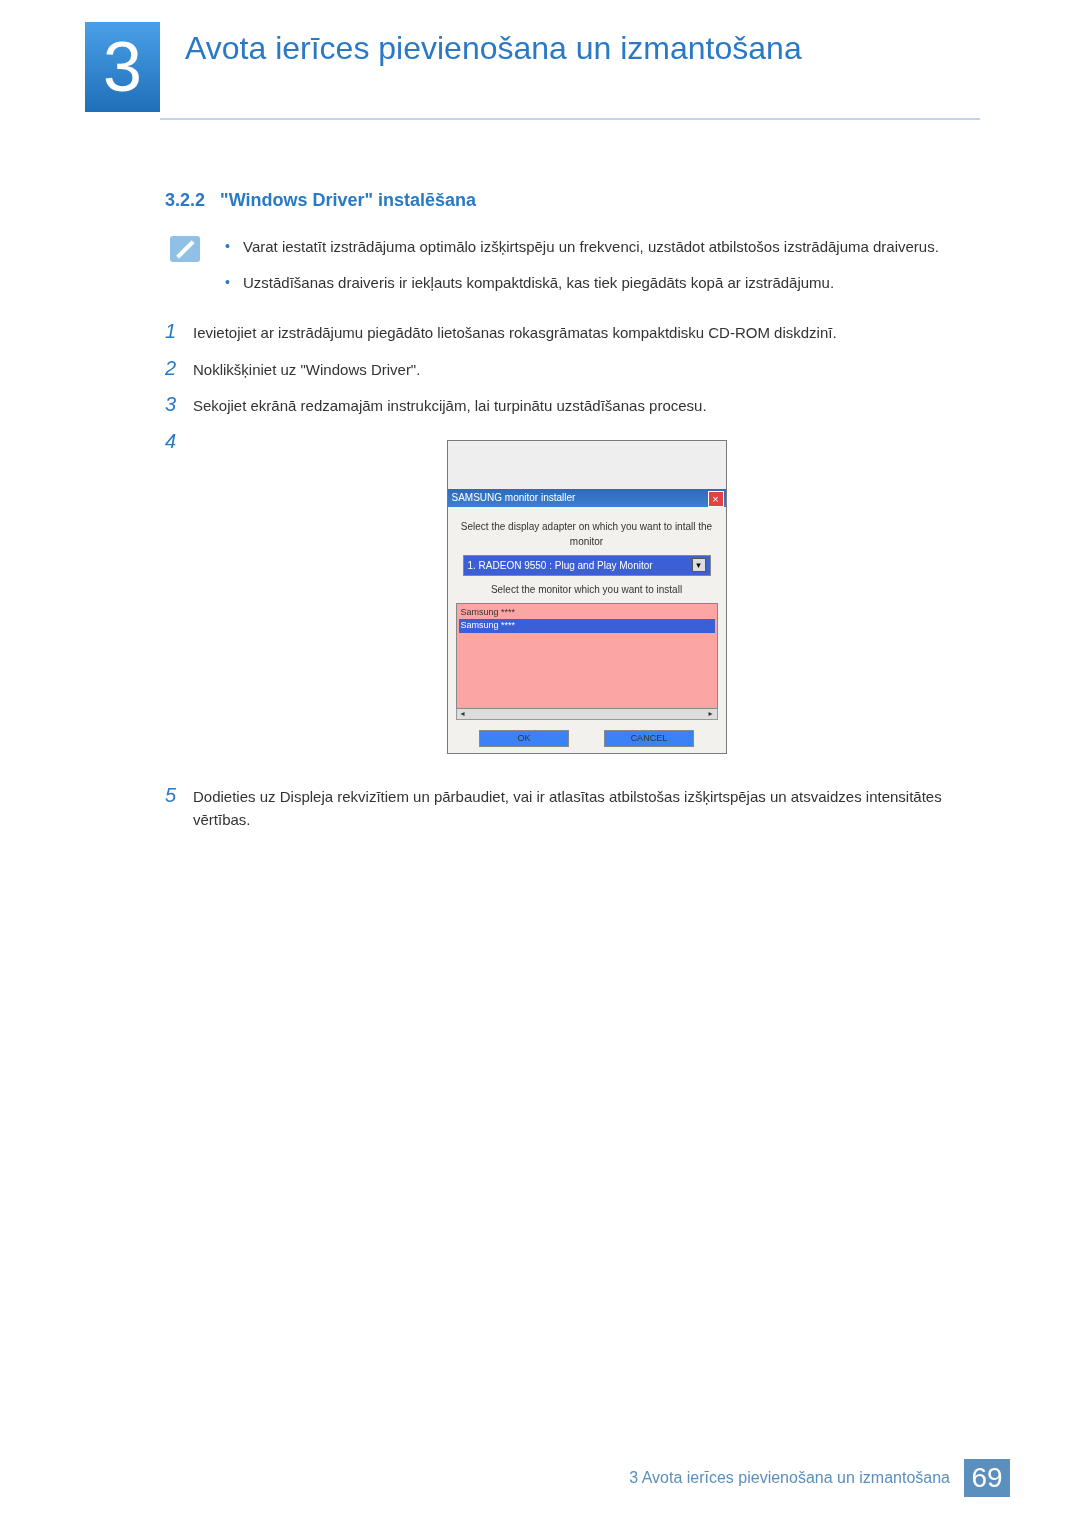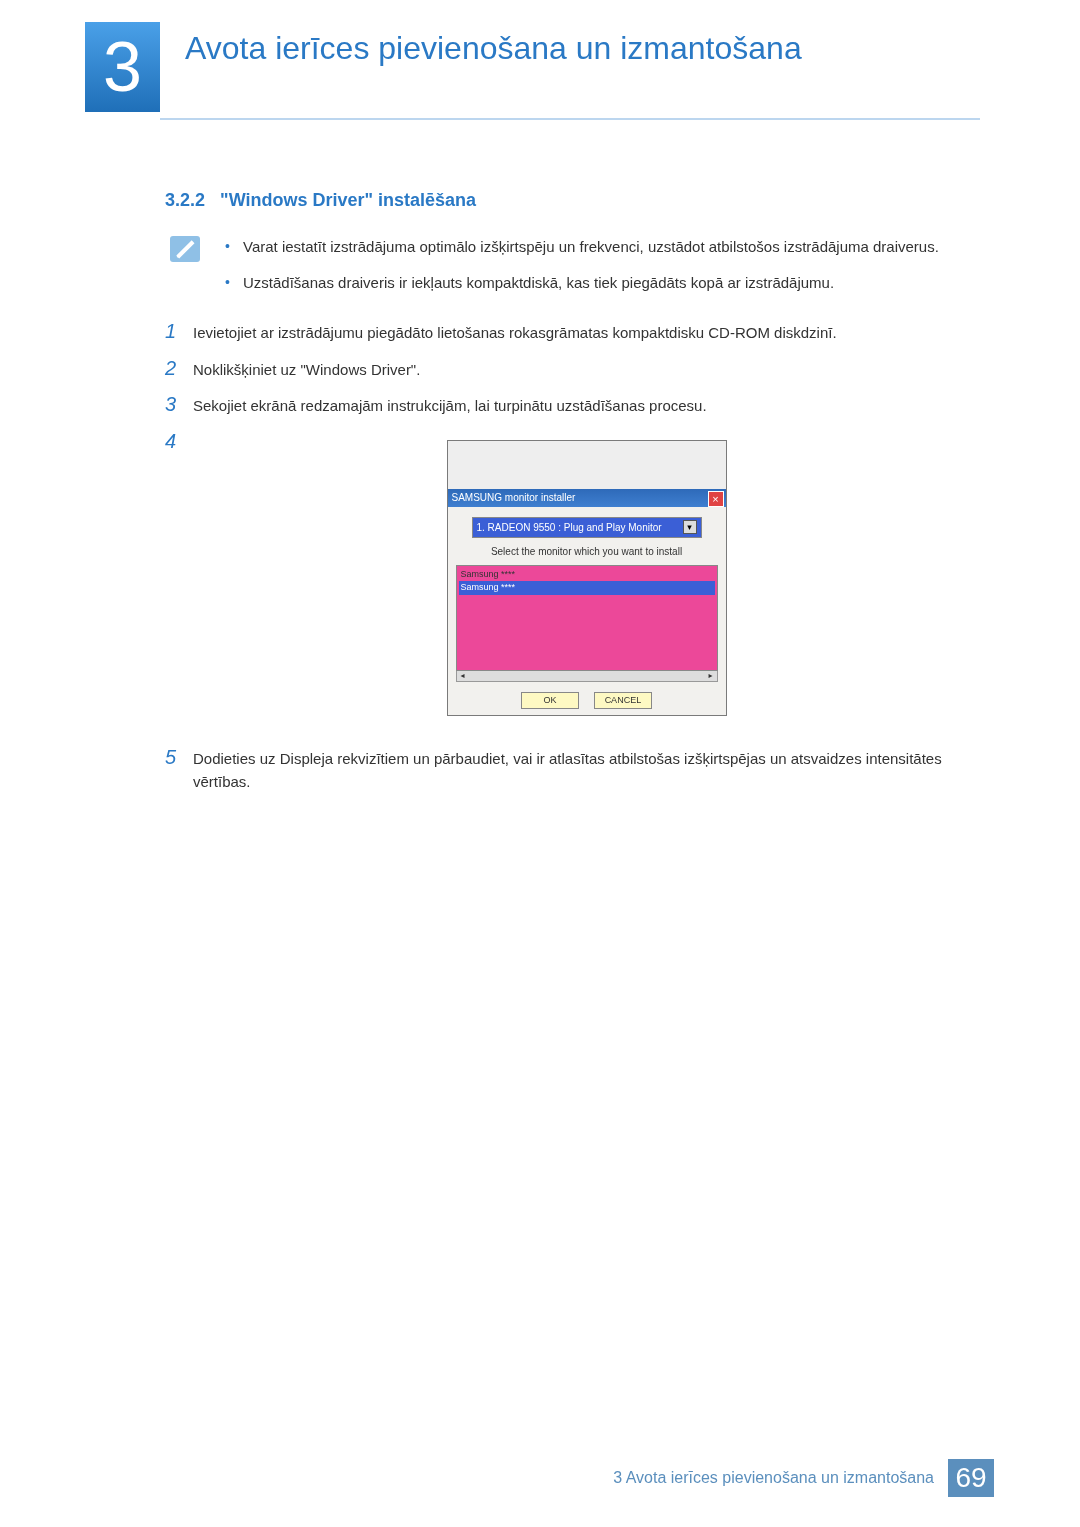--- a/index.html
+++ b/index.html
@@ -156,34 +156,34 @@
   }
   .dlg-body { padding: 6px 8px; background: #f2f1ee; }
   .dlg-label { text-align: center; margin: 6px 0; color: #333; }
   .dlg-select {
     background: #3b5fd6;
     color: #fff;
     padding: 2px 4px;
     display: flex;
     justify-content: space-between;
     align-items: center;
-    margin: 4px 16px;
+    margin: 4px 7px;
     border: 1px solid #888;
   }
   .dlg-select .caret {
     width: 12px; height: 12px;
     background: #ddd;
     color: #000;
     font-size: 9px;
     text-align: center;
     line-height: 12px;
     border: 1px solid #555;
   }
   .dlg-list {
-    background: #ec4899;
+    background: #fca5a5;
     height: 100px;
     border: 1px solid #888;
     overflow: hidden;
     font-size: 9px;
     padding: 2px;
     position: relative;
   }
   .dlg-list .row { padding: 0 2px; }
   .dlg-list .row.sel { background: #3b5fd6; color: #fff; }
   .dlg-scroll {
@@ -200,33 +200,33 @@
     font-size: 8px;
     line-height: 10px;
   }
   .dlg-buttons {
     text-align: center;
     margin-top: 10px;
   }
   .dlg-btn {
     display: inline-block;
     width: 56px;
-    padding: 1px 0;
-    margin: 0 6px;
+    padding: 1px 16px;
+    margin: 0 16px;
     font-size: 9px;
-    background: #fef9c3;
+    background: #3b82f6;
     border: 1px solid #888;
     text-align: center;
   }
 
   
   .footer {
     position: absolute;
     bottom: 30px;
-    left: 0; right: 16px;
+    left: 0; right: 0;
     display: flex;
     justify-content: flex-end;
     align-items: center;
     padding-right: 70px;
     text-align: right;
   }
   .footer-text {
     font-size: 16px;
     color: #5b8fbd;
     margin-right: 14px;
@@ -293,20 +293,21 @@
     <div class="step-num">4</div>
     <div class="step-text" style="flex:1">
 
       <div class="dialog-wrap">
         <div class="dialog">
           <div class="dlg-title">
             <span>SAMSUNG monitor installer</span>
             <span class="dlg-close">×</span>
           </div>
           <div class="dlg-body">
+            <div class="dlg-label">Select the display adapter on which you want to intall the monitor</div>
             <div class="dlg-select">
               <span>1. RADEON 9550 : Plug and Play Monitor</span>
               <span class="caret">▾</span>
             </div>
             <div class="dlg-label">Select the monitor which you want to install</div>
             <div class="dlg-list">
               <div class="row">Samsung ****</div>
               <div class="row sel">Samsung ****</div>
             </div>
             <div class="dlg-scroll">

